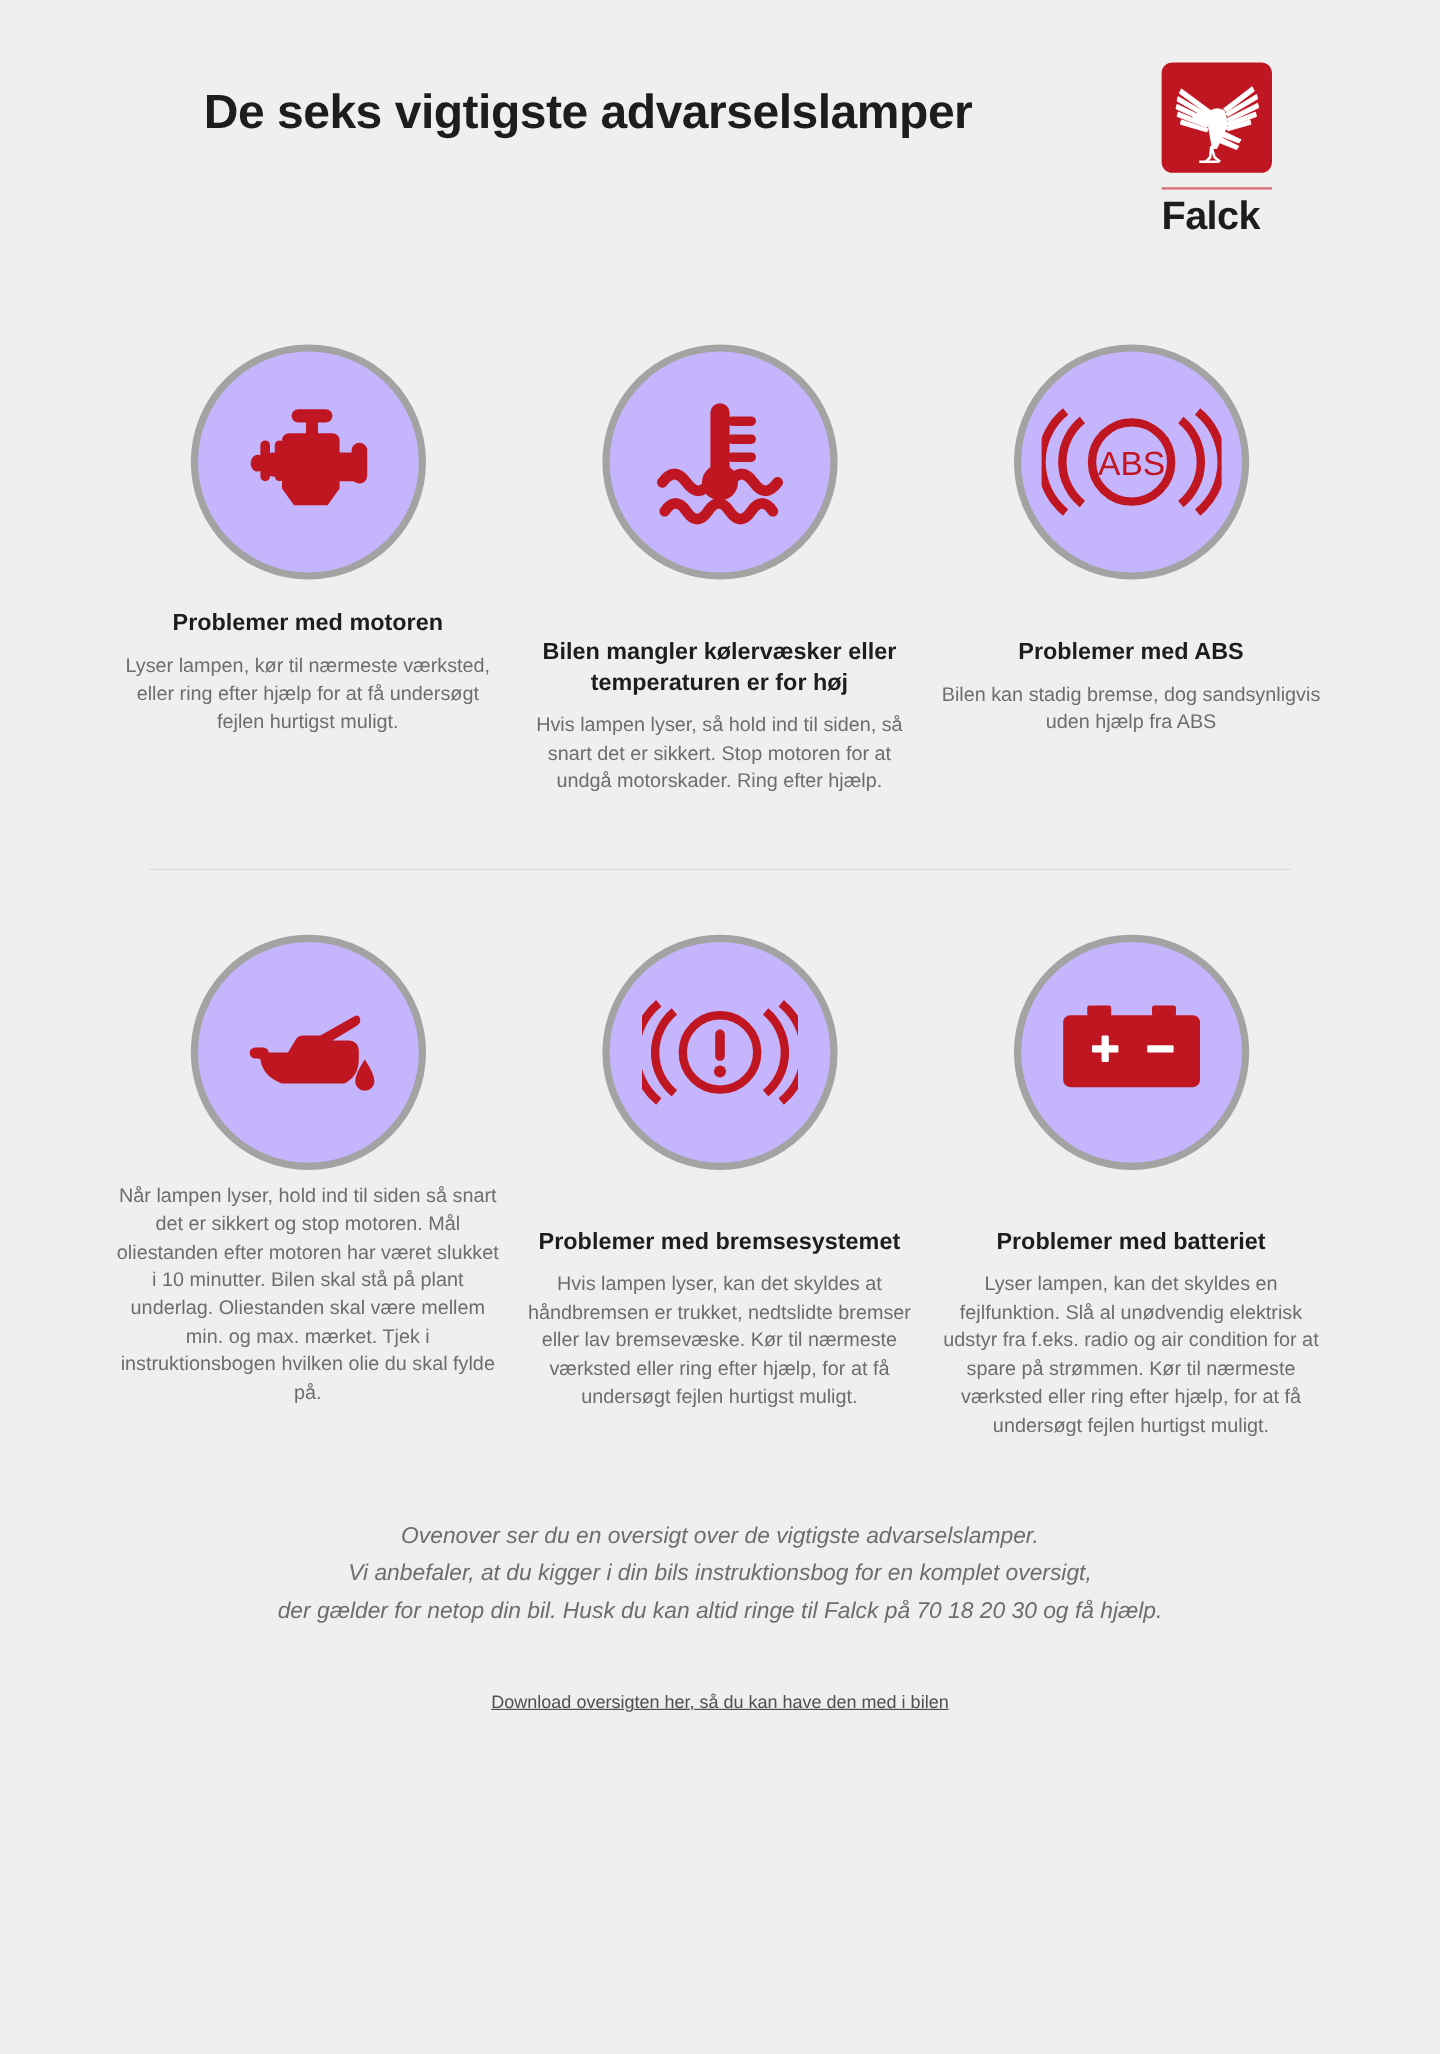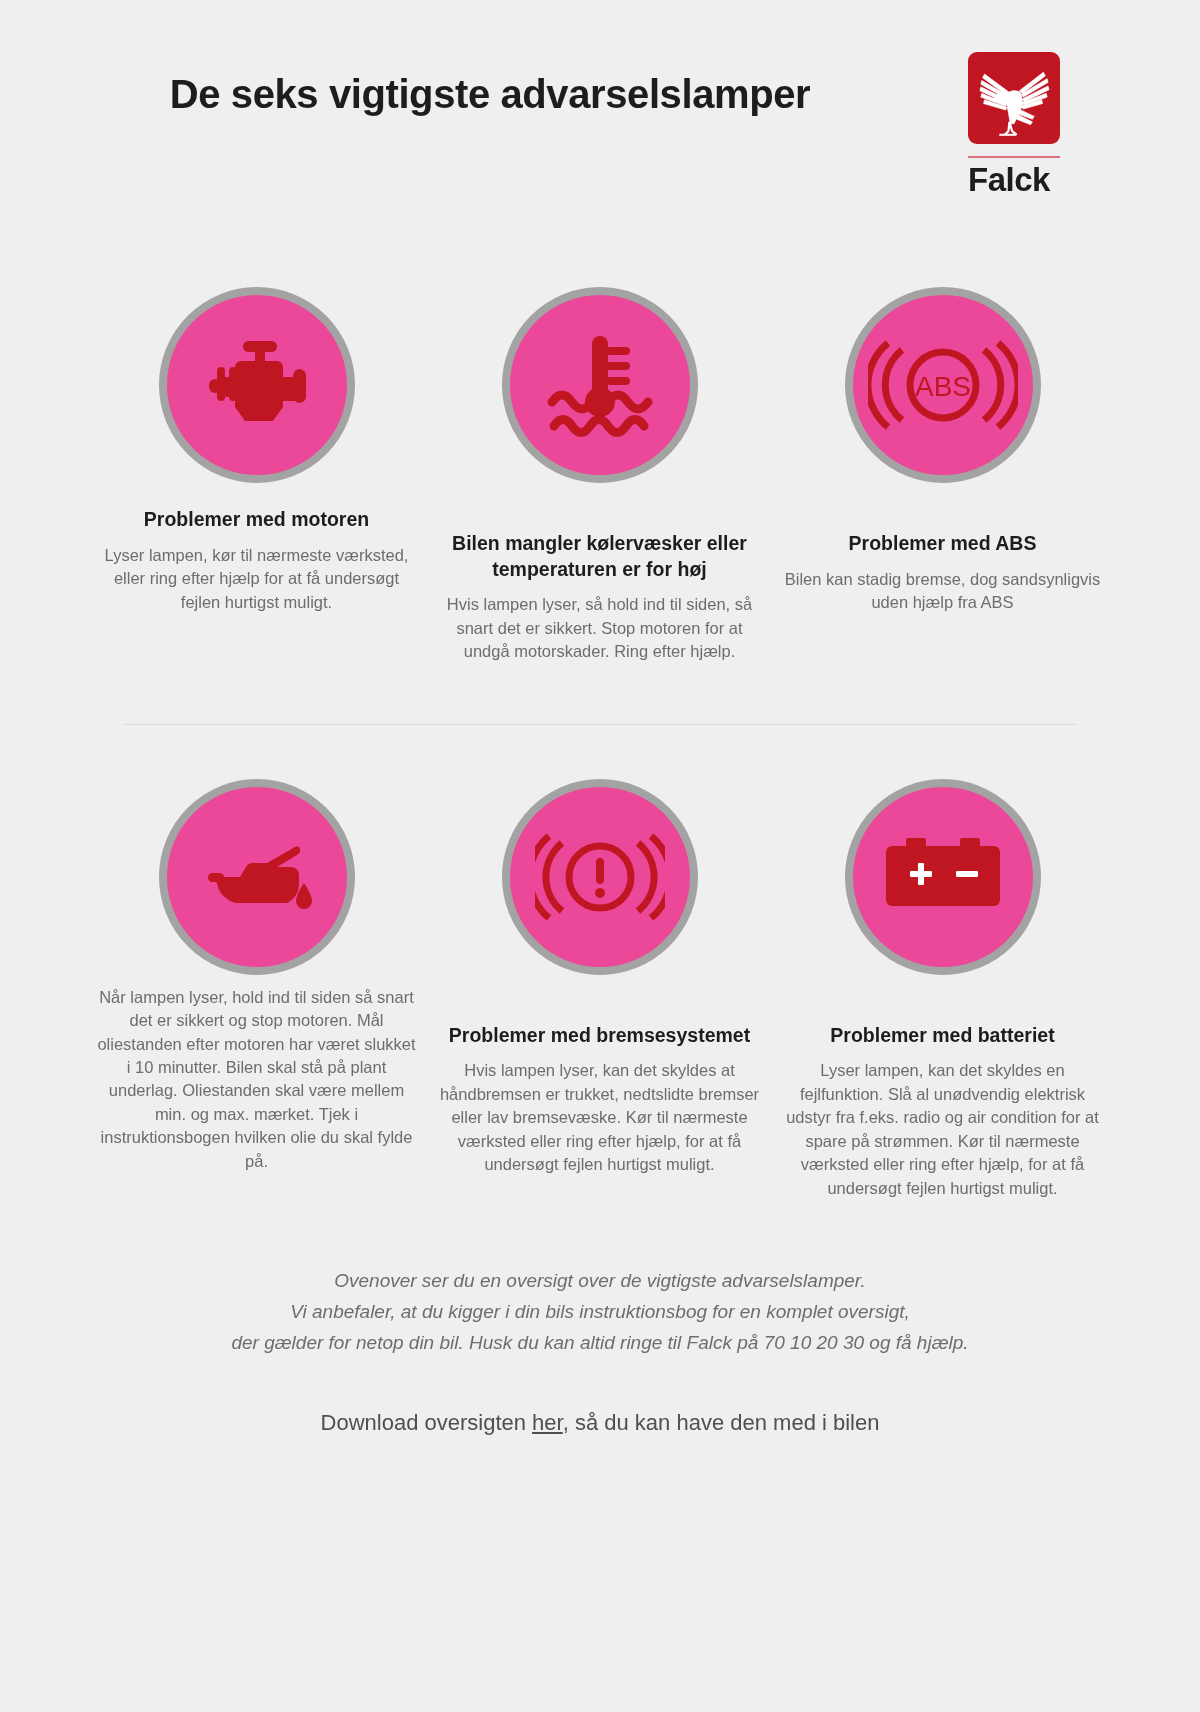--- a/index.html
+++ b/index.html
@@ -76,22 +76,22 @@
     width: 343px;
     display: flex;
     flex-direction: column;
     align-items: center;
   }
 
   .badge {
     width: 196px;
     height: 196px;
     border-radius: 50%;
-    background: #ec4899;
-    border: 8px solid #a3a3a3;
+    background: #c4b5fd;
+    border: 6px solid #a3a3a3;
     box-sizing: border-box;
     display: flex;
     align-items: center;
     justify-content: center;
   }
 
   .cell-title {
     margin-top: 24px;
     font-size: 19.5px;
     font-weight: bold;
@@ -126,22 +126,23 @@
     text-align: center;
   }
   .footer-note {
     font-size: 19px;
     font-style: italic;
     color: #6d6d6d;
     line-height: 1.62;
   }
   .footer-download {
     margin-top: 52px;
-    font-size: 22px;
+    font-size: 15px;
     color: #4f4f4f;
+    text-decoration: underline;
   }
   .footer-download a {
     color: #4f4f4f;
     text-decoration: underline;
   }
 </style>
 </head>
 <body>
 
 <div class="header">
@@ -297,18 +298,18 @@
     </div>
     <div class="cell-title">Problemer med batteriet</div>
     <div class="cell-body">Lyser lampen, kan det skyldes en fejlfunktion. Slå al unødvendig elektrisk udstyr fra f.eks. radio og air condition for at spare på strømmen. Kør til nærmeste værksted eller ring efter hjælp, for at få undersøgt fejlen hurtigst muligt.</div>
   </div>
 </div>
 
 <div class="footer">
   <div class="footer-note">
     <div>Ovenover ser du en oversigt over de vigtigste advarselslamper.</div>
     <div>Vi anbefaler, at du kigger i din bils instruktionsbog for en komplet oversigt,</div>
-    <div>der gælder for netop din bil. Husk du kan altid ringe til Falck på 70 10 20 30 og få hjælp.</div>
+    <div>der gælder for netop din bil. Husk du kan altid ringe til Falck på 70 18 20 30 og få hjælp.</div>
   </div>
   <div class="footer-download">
     <span>Download oversigten </span><a href="#">her</a><span>, så du kan have den med i bilen</span>
   </div>
 </div>
 
 </body></html>

